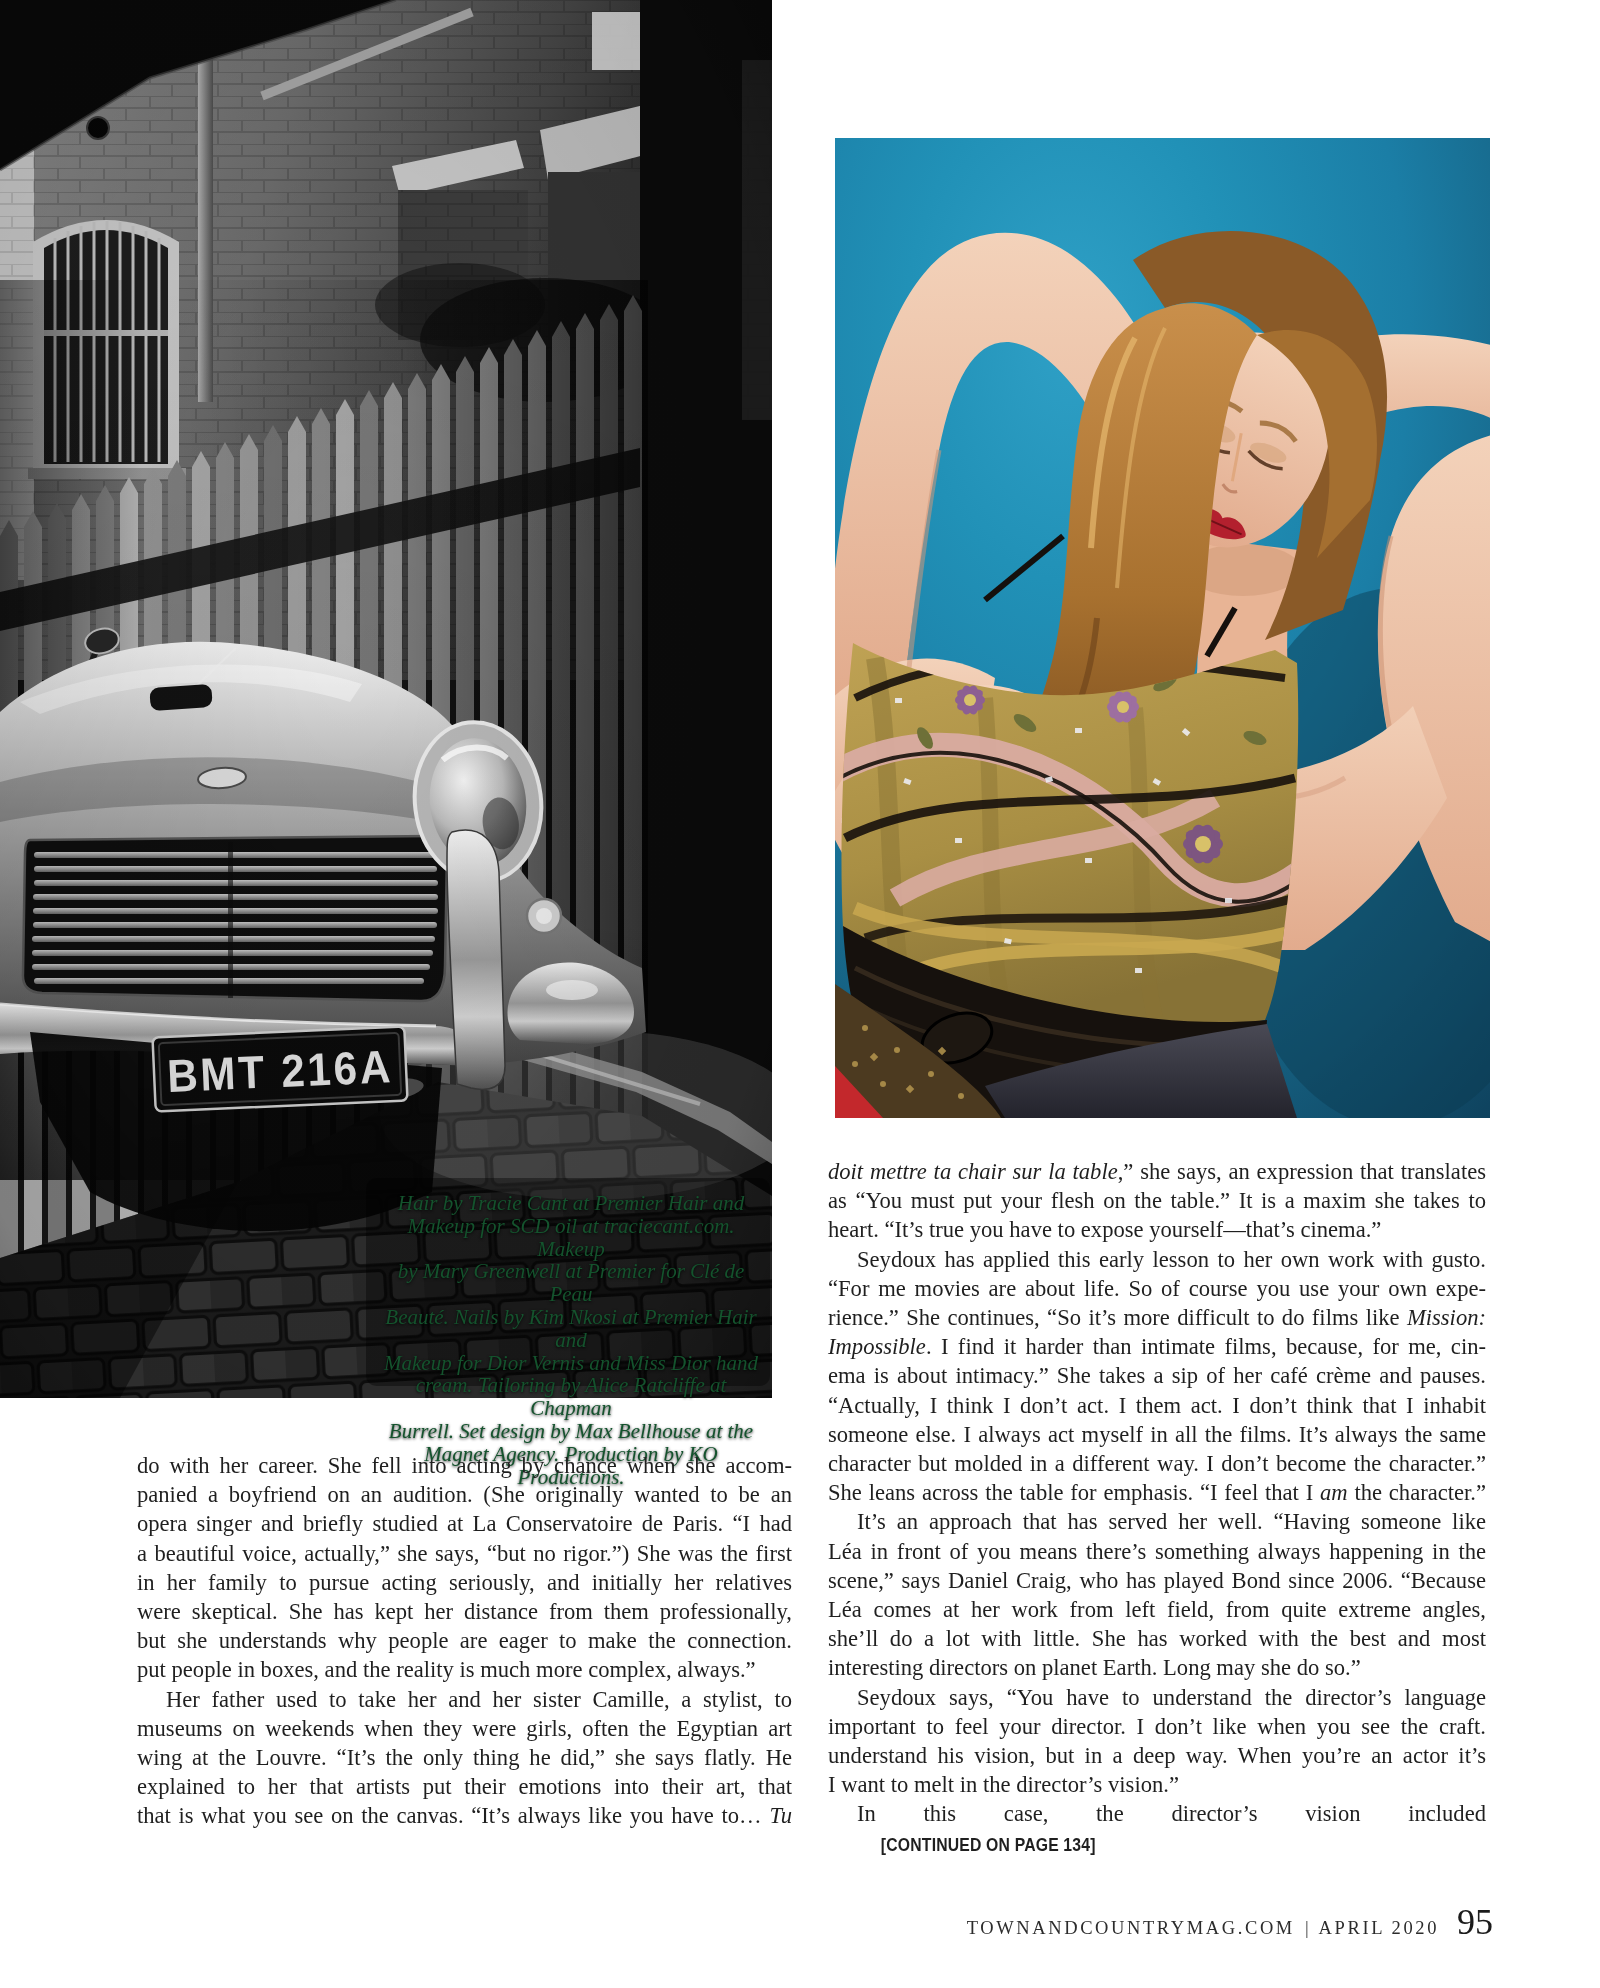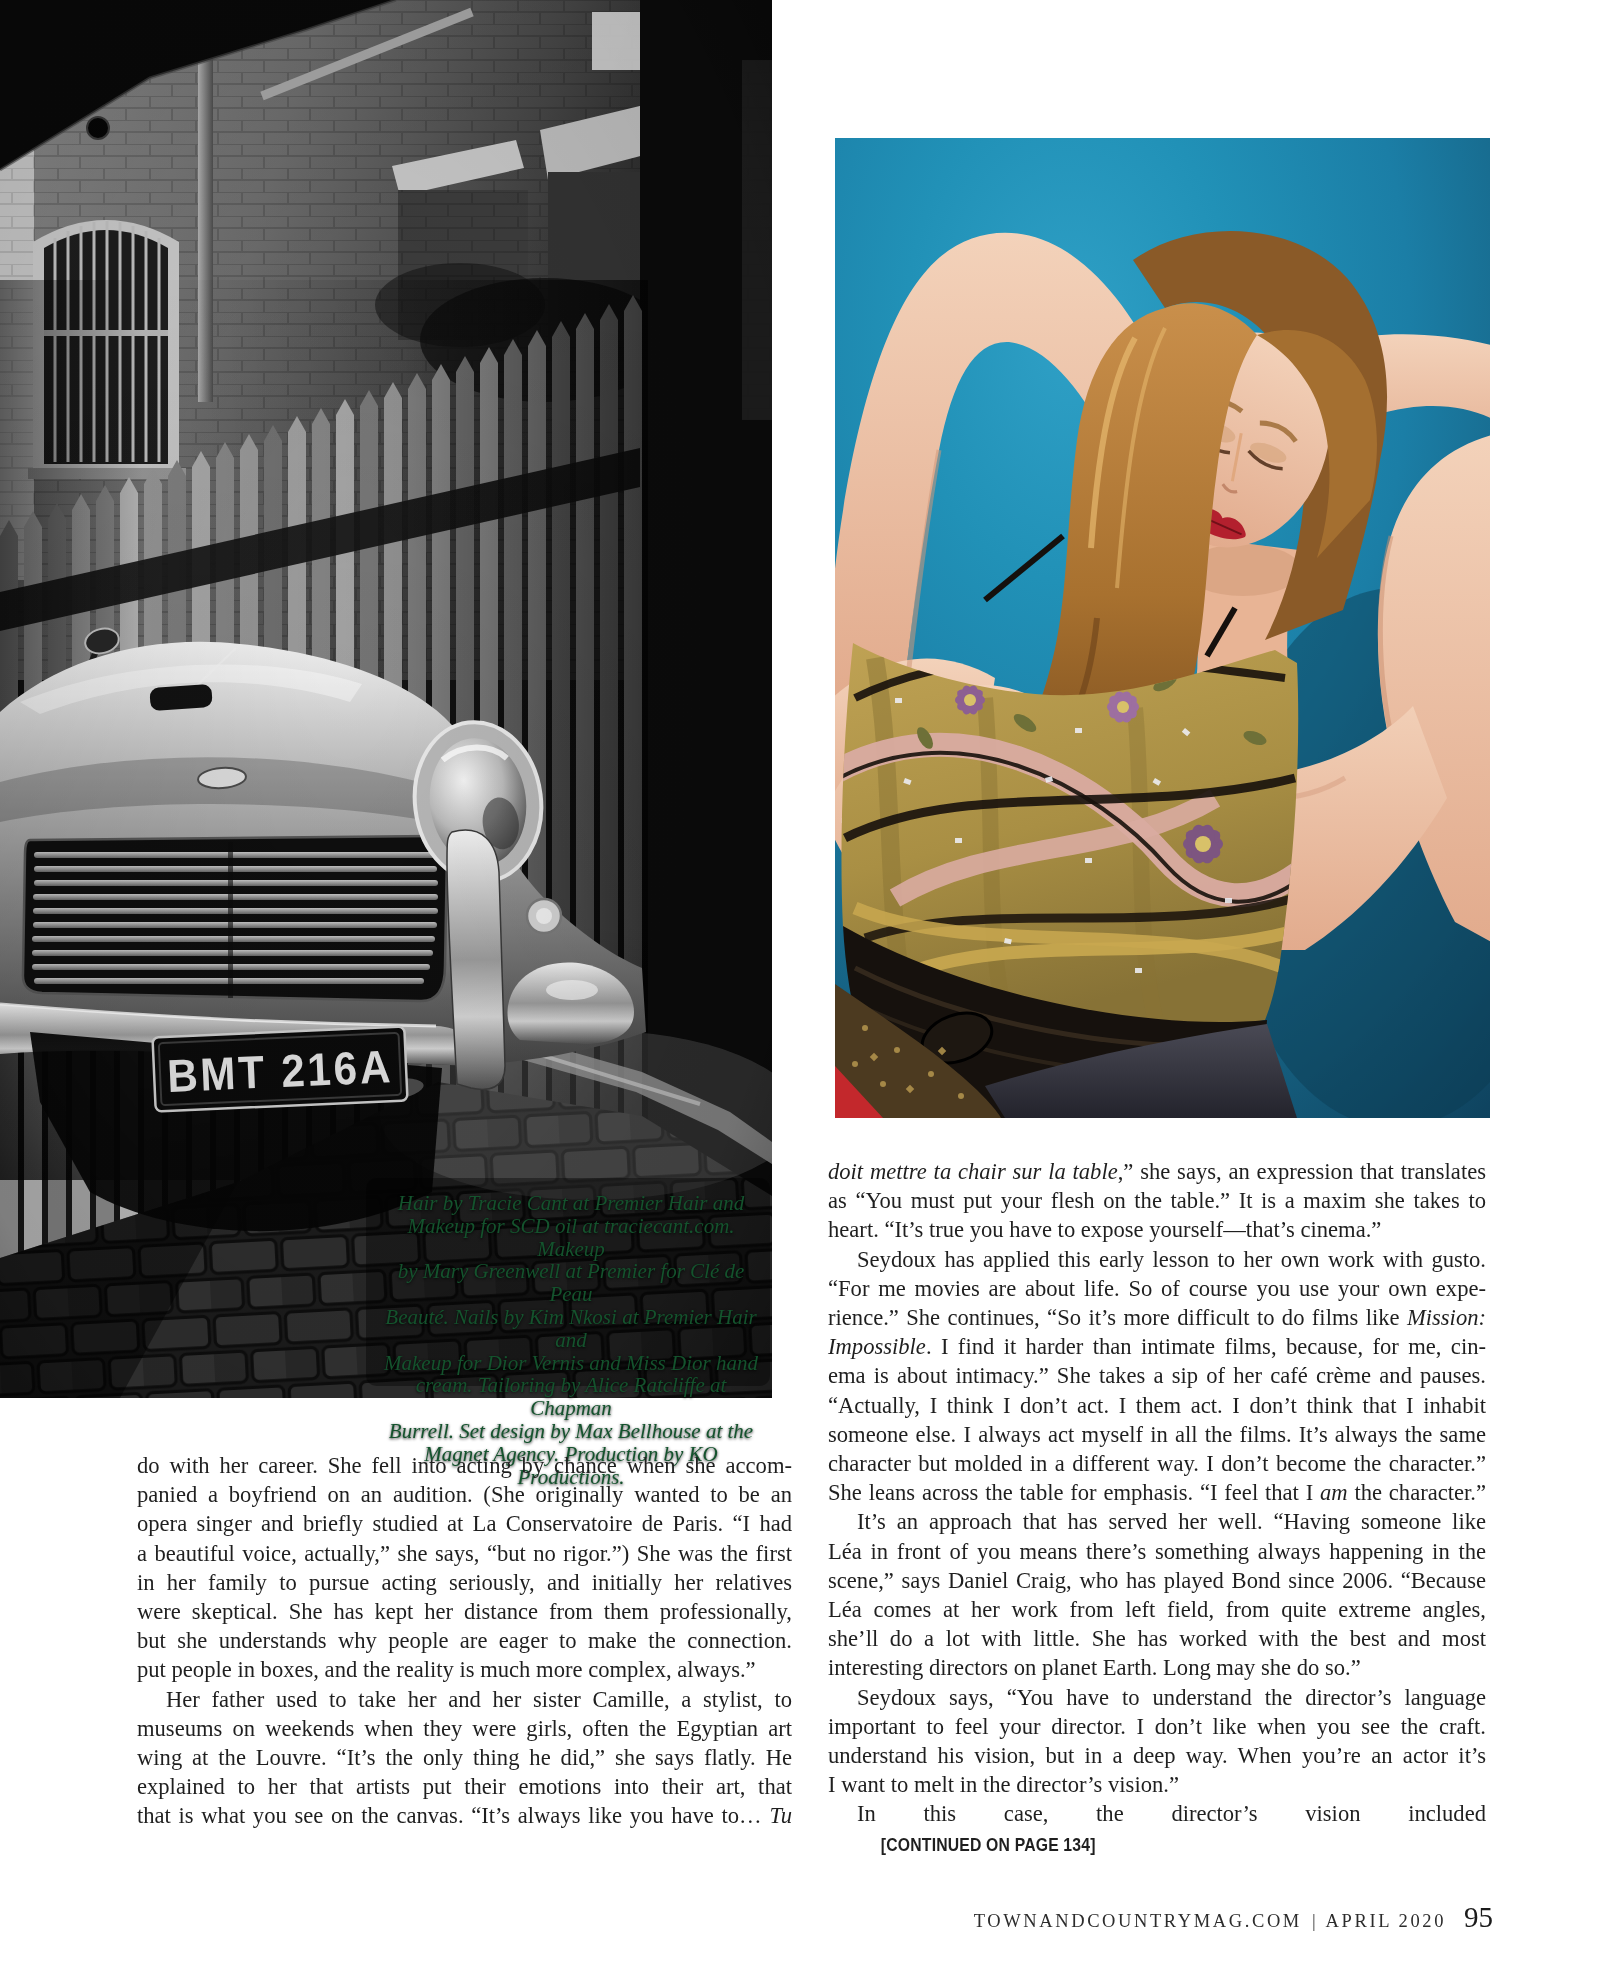--- a/index.html
+++ b/index.html
@@ -20,21 +20,21 @@
   .bline{text-align:justify;text-align-last:justify;white-space:normal;}
   .bline.pend{text-align-last:left;}
   .bline.pind{text-indent:29px;}
   .cont{font-family:"Liberation Sans",sans-serif;font-weight:700;font-size:17.5px;
         letter-spacing:.2px;white-space:nowrap;display:inline-block;transform:scaleX(.9);
         transform-origin:100% 60%;}
   
   .footer{position:absolute;top:1901px;right:107px;display:flex;align-items:baseline;color:#2c2c2c;}
   .footer .ft{font-size:18.5px;letter-spacing:2.6px;}
   .footer .sep{margin:0 10px;font-size:18.5px;color:#444;}
-  .footer .pageno{margin-left:18px;font-size:29px;letter-spacing:0;color:#1b1b1b;}
+  .footer .pageno{margin-left:18px;font-size:36px;letter-spacing:0;color:#1b1b1b;}
 </style>
 </head>
 <body>
 
 <div class="page">
 
   <div class="photoL">
     <svg viewBox="0 0 772 1398" preserveAspectRatio="none">
       <defs>
         <pattern id="br" width="46" height="24" patternUnits="userSpaceOnUse">

